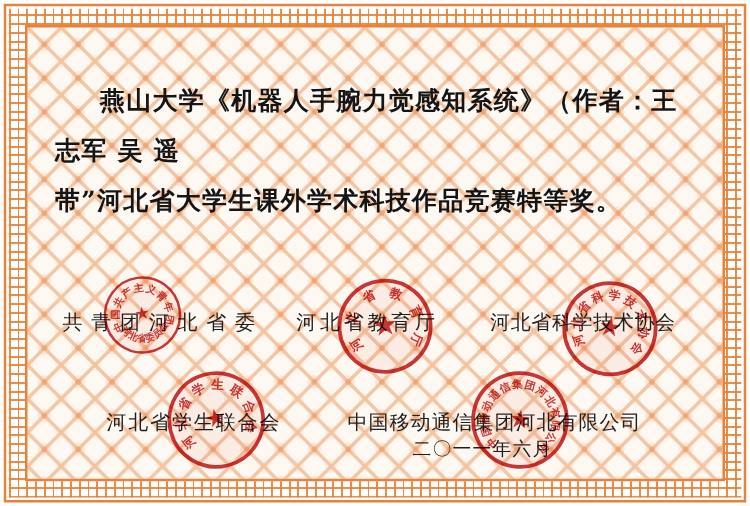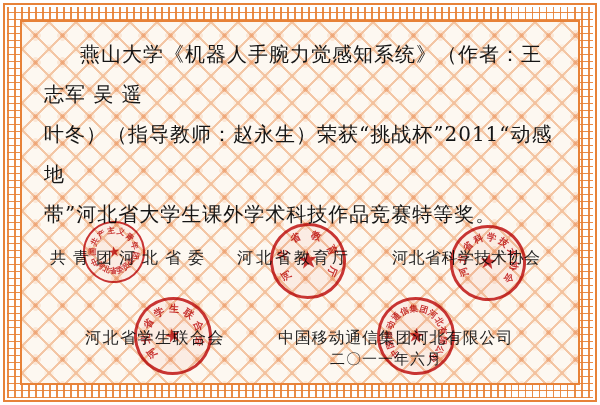--- a/index.html
+++ b/index.html
@@ -22,22 +22,22 @@
       radial-gradient(circle, rgba(238,158,108,.55) 0 2.5px, rgba(243,186,146,.28) 2.5px 5px, transparent 5.5px),
       radial-gradient(circle, rgba(243,186,146,.40) 0 2px, rgba(246,205,170,.22) 2px 4.5px, transparent 5px),
       linear-gradient(45deg, transparent 46.5%, rgba(234,148,90,.5) 46.5% 53.5%, transparent 53.5%),
       linear-gradient(-45deg, transparent 46.5%, rgba(234,148,90,.5) 46.5% 53.5%, transparent 53.5%);
     background-size:27px 27px;
     background-position:0 0,13.5px 13.5px,0 0,0 0;
   }
   
   .content{position:absolute;inset:0;}
   .body-text{
-    position:absolute;left:44px;top:34px;width:514px;
-    font-size:20px;line-height:40px;font-weight:normal;color:#151515;
+    position:absolute;left:44px;top:60px;width:514px;
+    font-size:20px;line-height:40px;font-weight:bold;color:#151515;
     letter-spacing:1px;
   }
   .body-line-1{text-indent:36px;}
   .org{
     position:absolute;font-size:16px;color:#1f1f1f;font-weight:500;
     white-space:nowrap;
   }
   .date{position:absolute;font-size:15px;color:#1f1f1f;font-weight:500;white-space:nowrap;}
   
   .seal{
@@ -59,21 +59,20 @@
 
 <div class="cert">
   <div class="frame-outer"></div>
   <div class="frame-band"></div>
   <div class="inner"></div>
 
   <div class="content">
 
     <div class="body-text">
       <div class="body-line-1">燕山大学《机器人手腕力觉感知系统》（作者：王志军 吴 遥</div>
-      <div>叶冬）（指导教师：赵永生）荣获“挑战杯”2011“动感地</div>
       <div>带”河北省大学生课外学术科技作品竞赛特等奖。</div>
     </div>
 
     <span class="org" style="left:50px;top:248px;letter-spacing:7px;">共青团河北省委</span>
     <span class="org" style="left:237px;top:248px;letter-spacing:3px;">河北省教育厅</span>
     <span class="org" style="left:392px;top:248px;letter-spacing:0.5px;">河北省科学技术协会</span>
 
     <span class="org" style="left:85px;top:328px;letter-spacing:1.5px;">河北省学生联合会</span>
     <span class="org" style="left:278px;top:328px;letter-spacing:0.8px;">中国移动通信集团河北有限公司</span>
 

